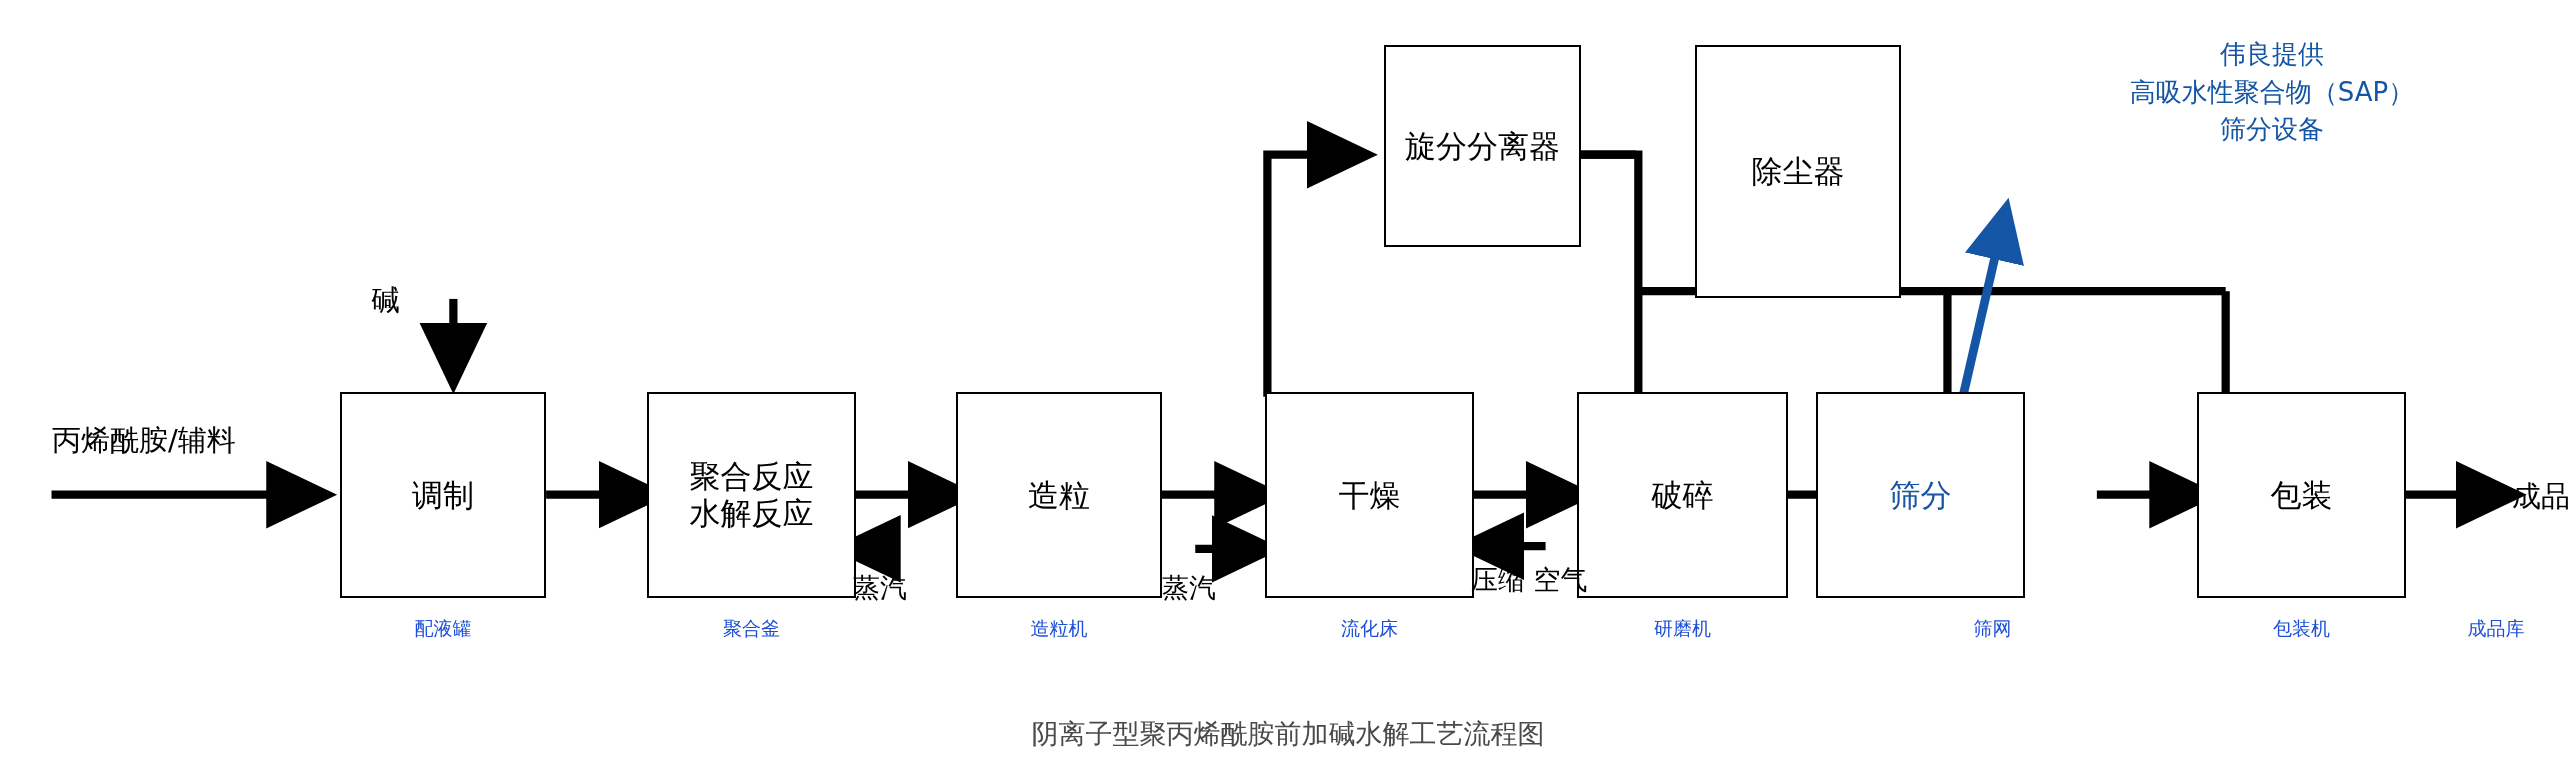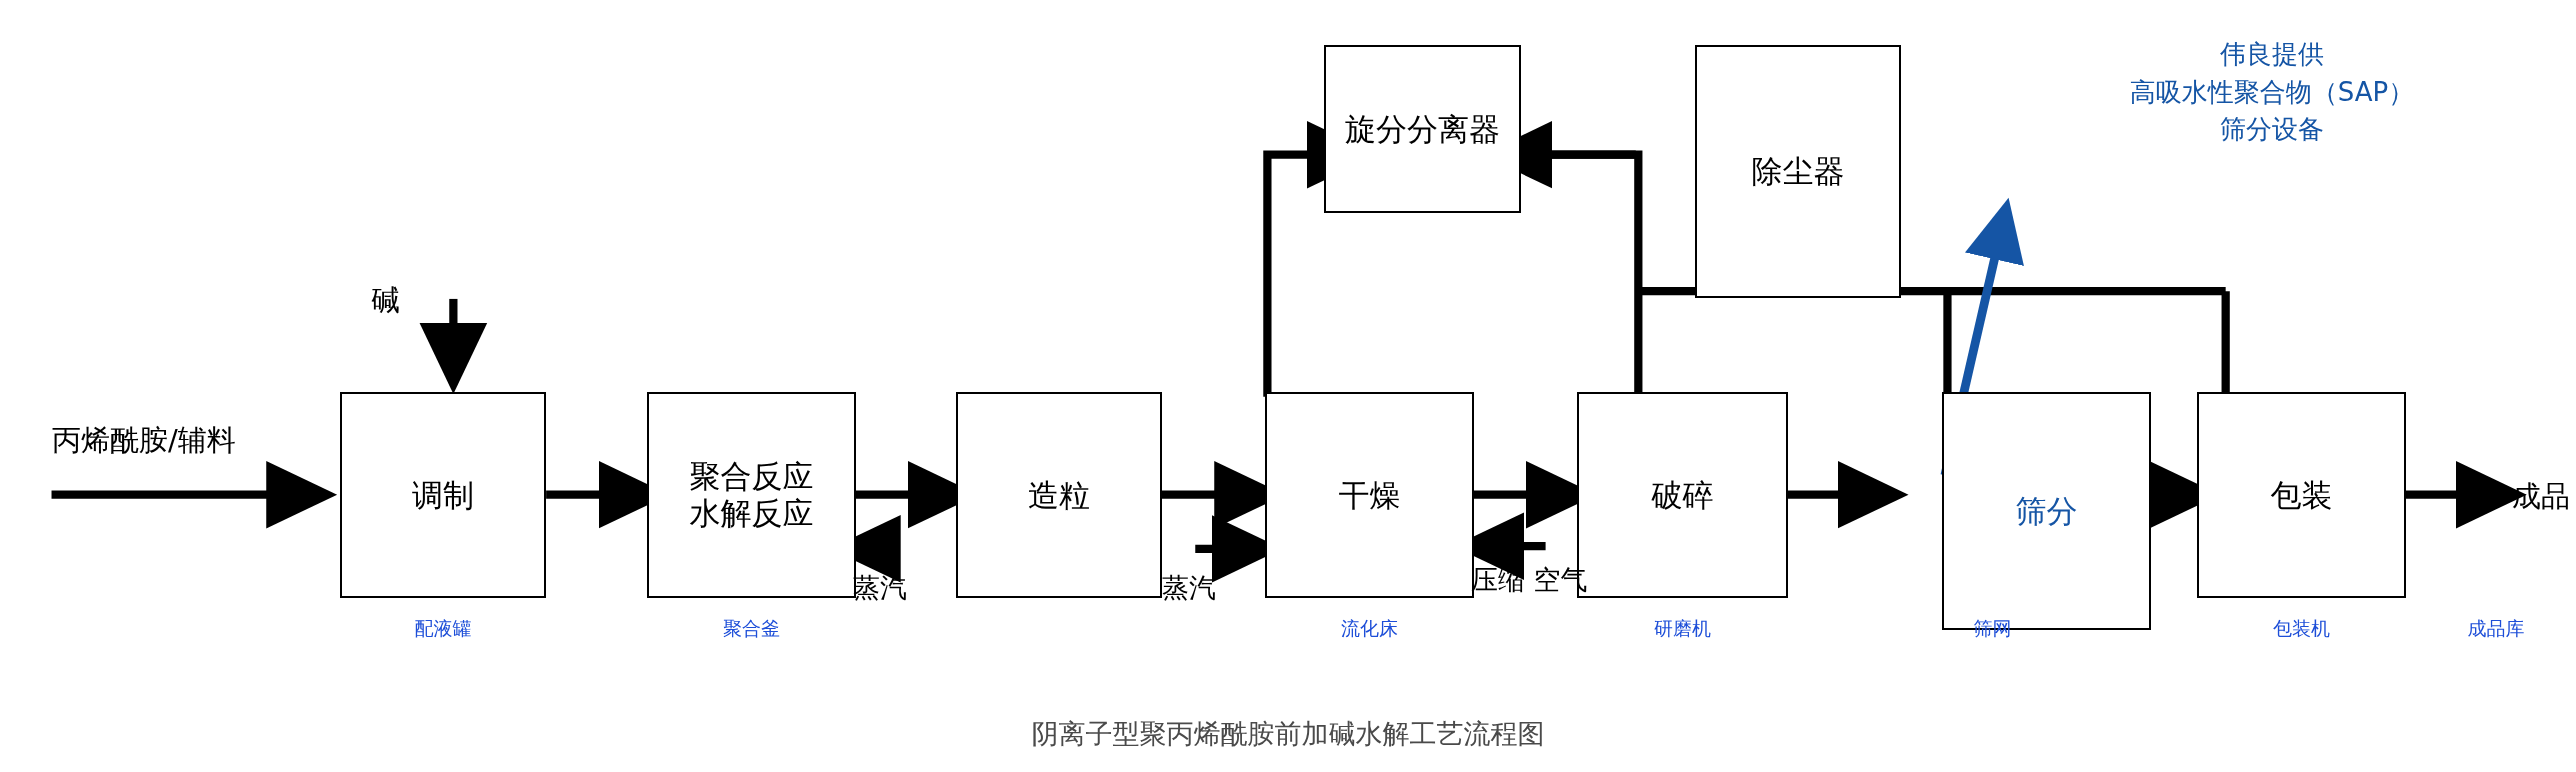--- a/index.html
+++ b/index.html
@@ -70,21 +70,21 @@
       <line x1="3180" y1="565" x2="4320" y2="565"></line>
       <line x1="3780" y1="565" x2="3780" y2="775"></line>
       <line x1="4320" y1="565" x2="4320" y2="775"></line>
     </g>
 
     <g stroke="#1555A5" stroke-width="17" fill="none">
       <line x1="3775" y1="922" x2="3888" y2="430" marker-end="url(#ahb)"></line>
     </g>
   </svg>
 
-  <div class="node" style="left:1324px;top:45px;width:197px;height:168px;">
+  <div class="node" style="left:1384px;top:45px;width:197px;height:202px;">
     <span class="ntext">旋分分离器</span>
   </div>
 
   <div class="node" style="left:1695px;top:45px;width:206px;height:253px;">
     <span class="ntext">除尘器</span>
   </div>
 
   <div class="node" style="left:340px;top:392px;width:206px;height:206px;">
     <span class="ntext">调制</span>
   </div>
@@ -99,30 +99,31 @@
   </div>
 
   <div class="node" style="left:1265px;top:392px;width:209px;height:206px;">
     <span class="ntext">干燥</span>
   </div>
 
   <div class="node" style="left:1577px;top:392px;width:211px;height:206px;">
     <span class="ntext">破碎</span>
   </div>
 
-  <div class="node blue" style="left:1942px;top:392px;width:209px;height:238px;">
+  <div class="node blue" style="left:1816px;top:392px;width:209px;height:206px;">
     <span class="ntext">筛分</span>
   </div>
 
   <div class="node" style="left:2197px;top:392px;width:209px;height:206px;">
     <span class="ntext">包装</span>
   </div>
 
   <div class="caplabel" style="left:340px;top:616px;width:206px;">配液罐</div>
   <div class="caplabel" style="left:647px;top:616px;width:209px;">聚合釜</div>
+  <div class="caplabel" style="left:956px;top:616px;width:206px;">造粒机</div>
   <div class="caplabel" style="left:1265px;top:616px;width:209px;">流化床</div>
   <div class="caplabel" style="left:1577px;top:616px;width:211px;">研磨机</div>
   <div class="caplabel" style="left:1888px;top:616px;width:209px;">筛网</div>
   <div class="caplabel" style="left:2197px;top:616px;width:209px;">包装机</div>
   <div class="caplabel" style="left:2416px;top:616px;width:160px;">成品库</div>
 
   <div class="streamlabel" style="left:52px;top:421px;">丙烯酰胺/辅料</div>
 
   <div class="streamlabel" style="left:371px;top:281px;">碱</div>
 

